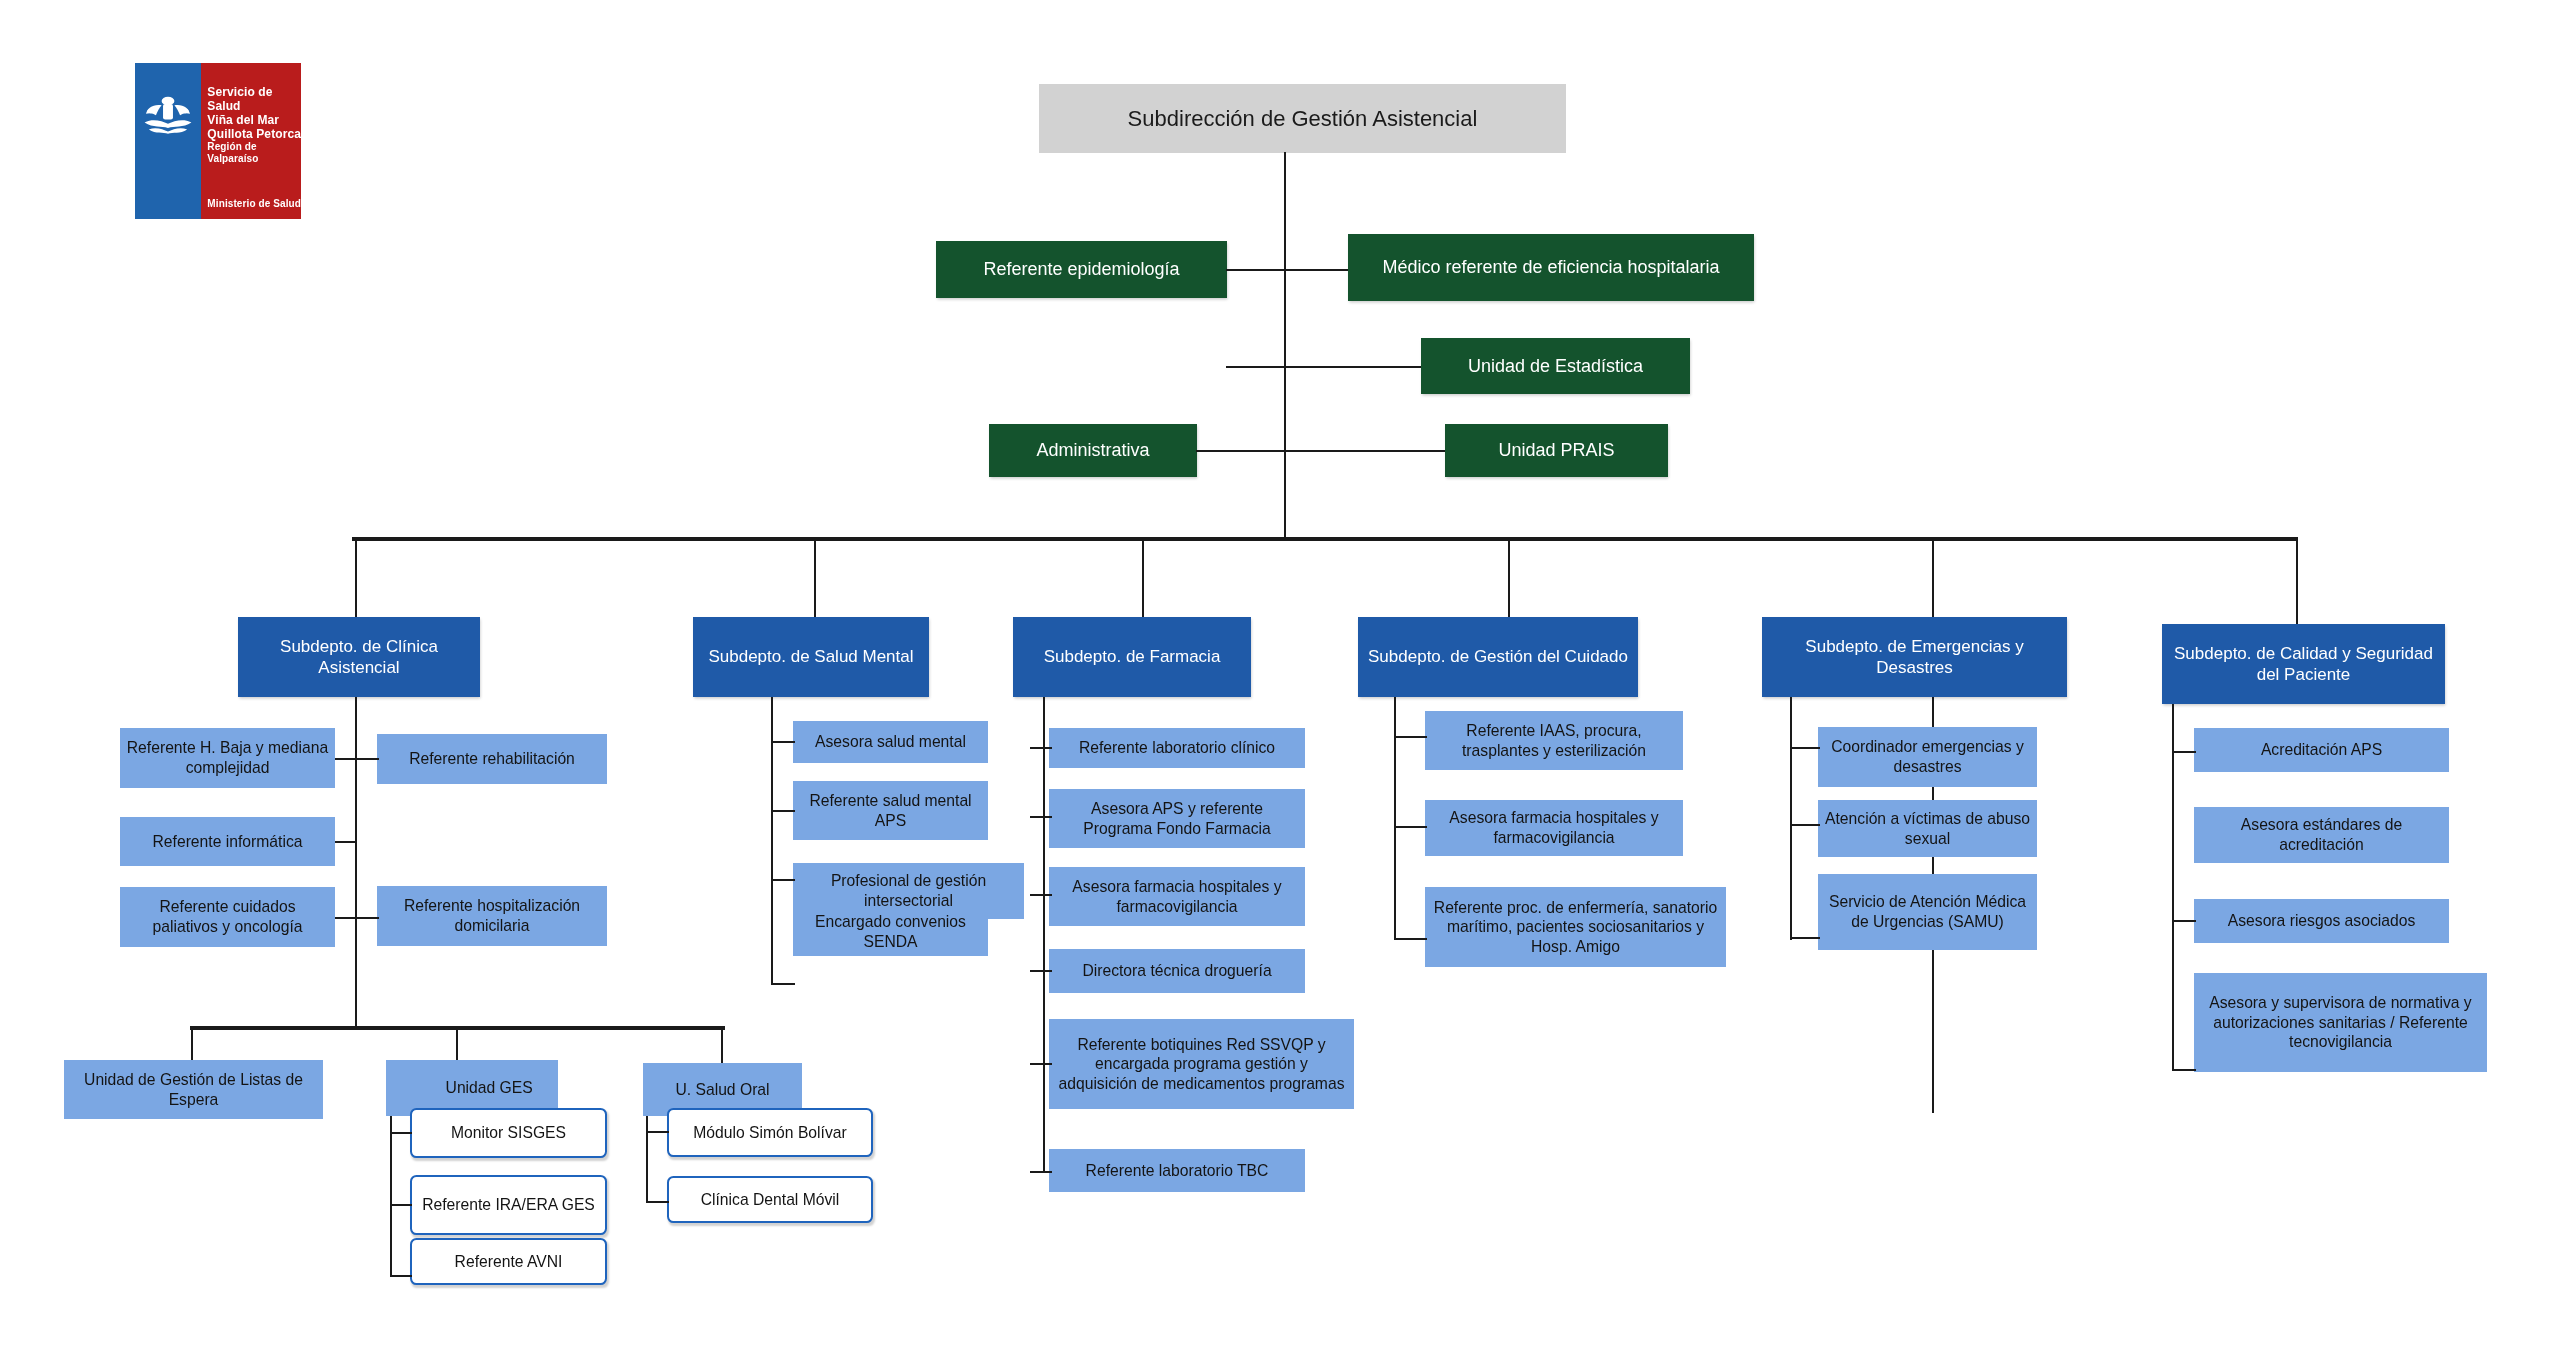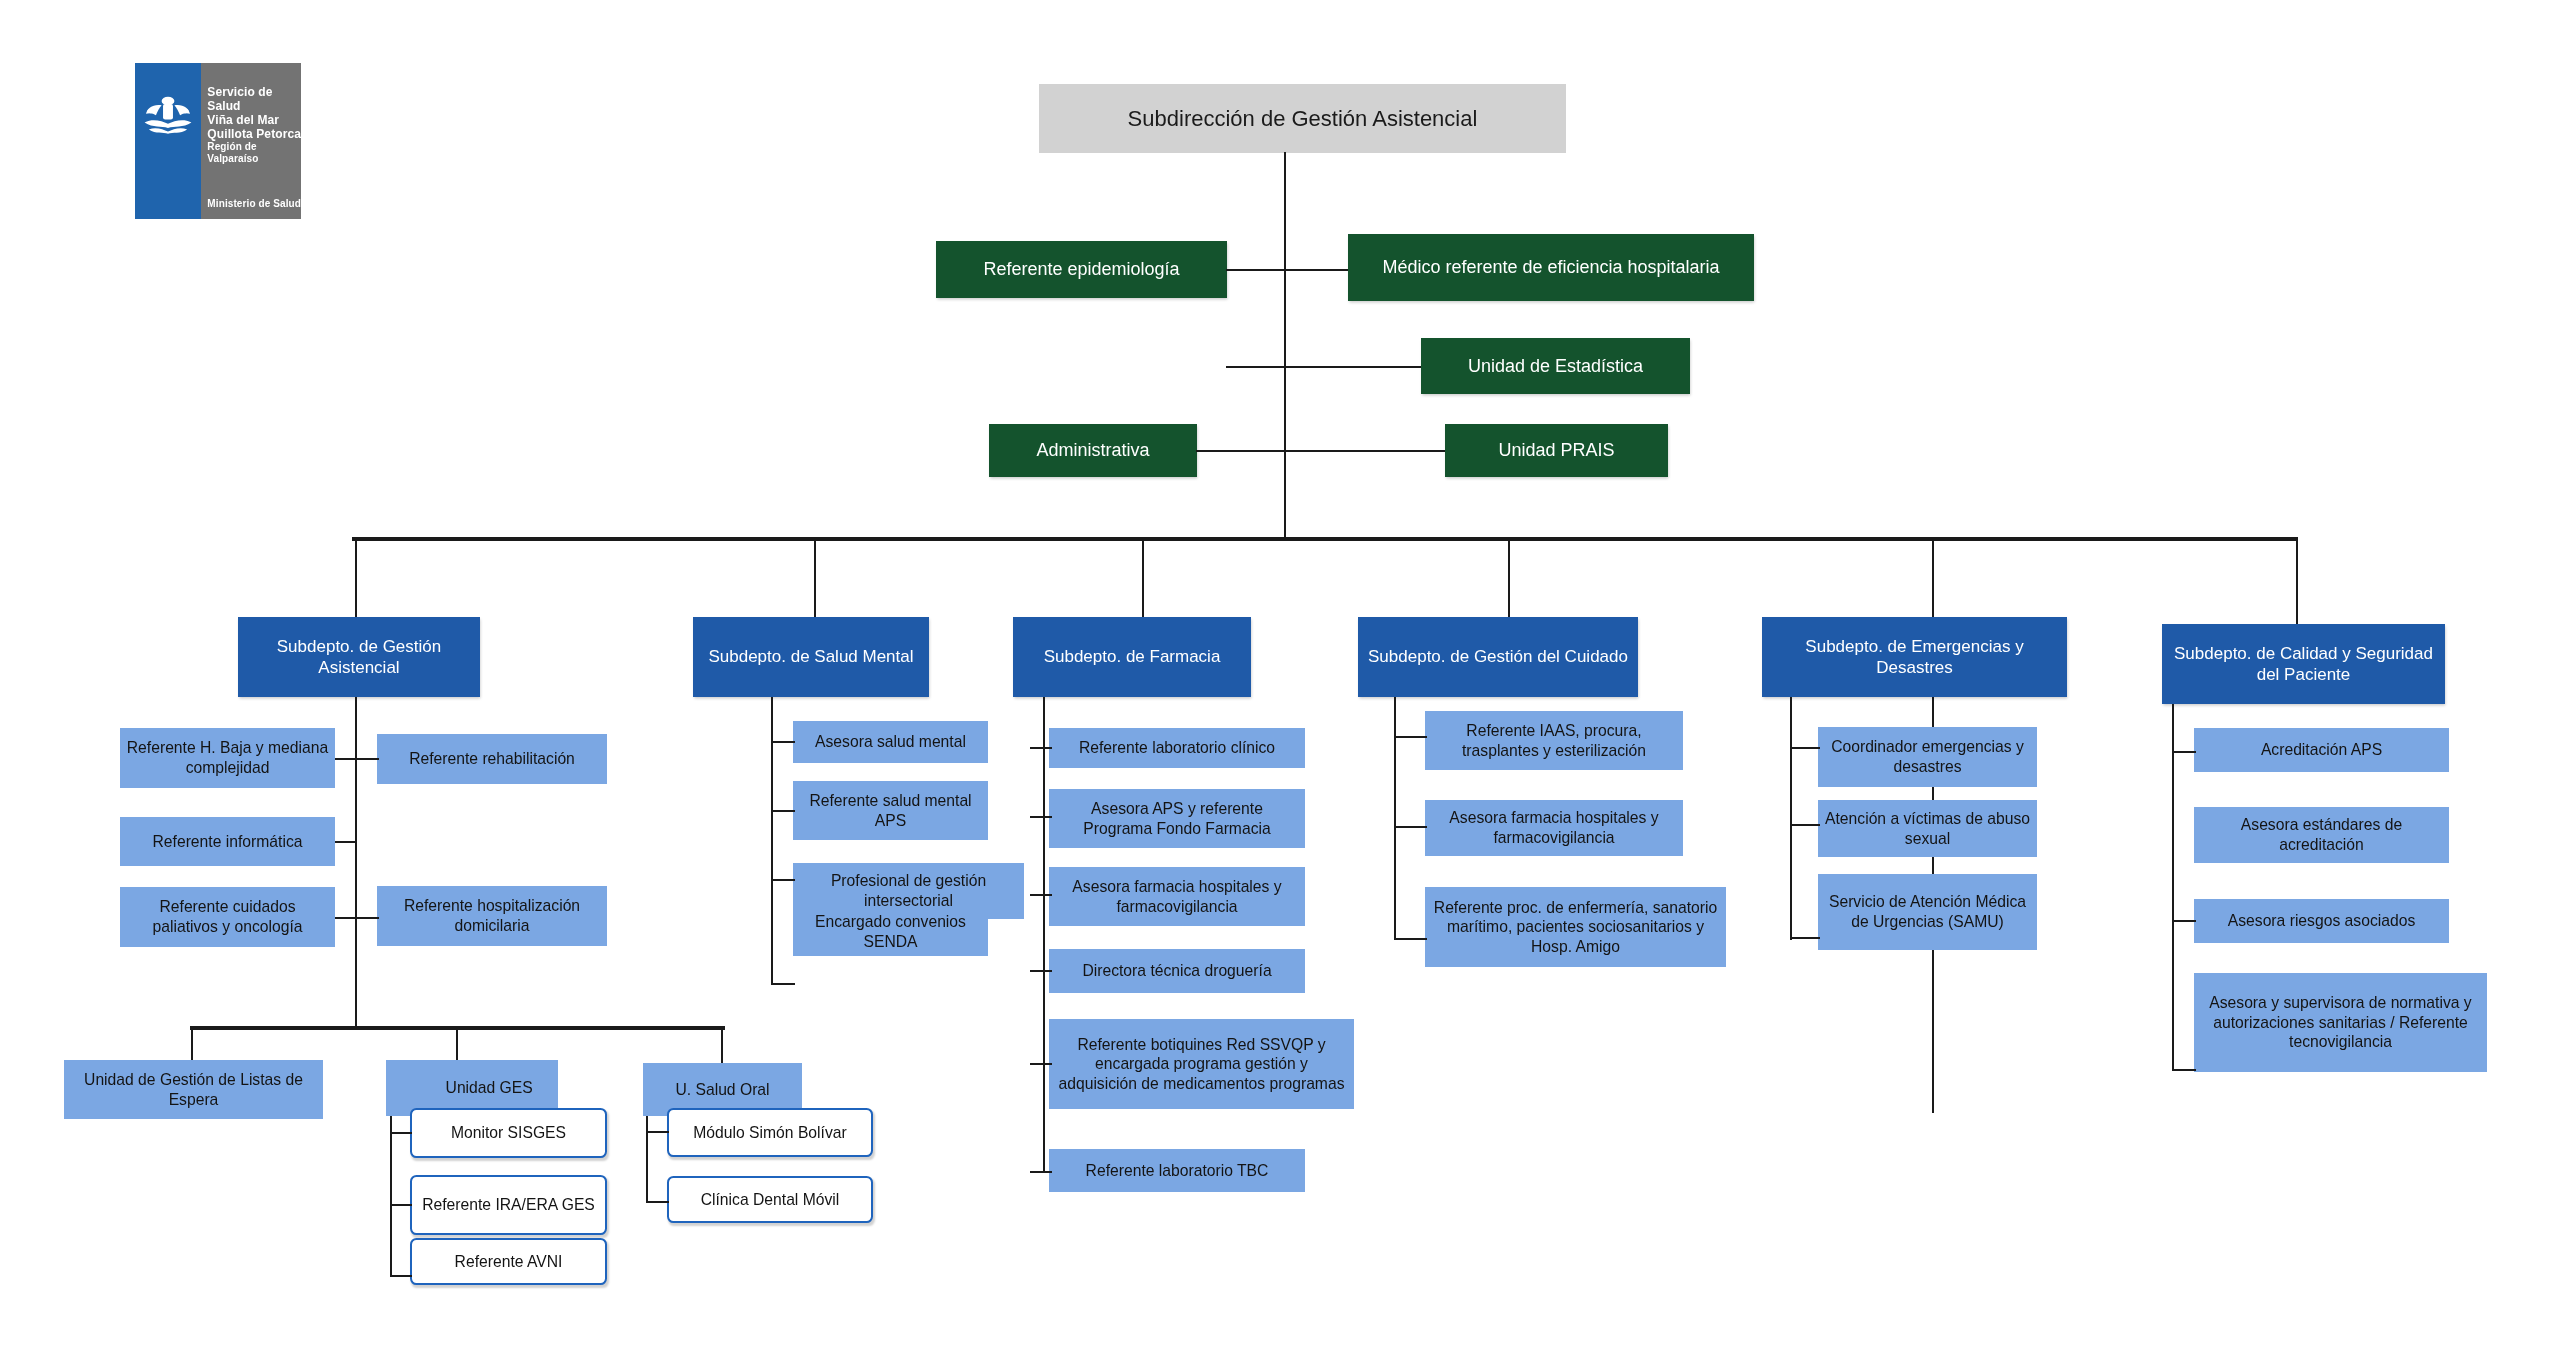--- a/index.html
+++ b/index.html
@@ -2,21 +2,21 @@
 <html style="font-size:11.4px"><head>
 <meta charset="utf-8">
 <style>
   html,body{margin:0;padding:0;background:#ffffff;}
   body{font-family:"Liberation Sans", sans-serif;}
   #canvas{position:relative;width:2576px;height:1360px;background:#ffffff;overflow:hidden;}
 
   
   .logo{position:absolute;display:flex;box-shadow:none;}
   .logo-blue{background:#1f64ad;width:40%;position:relative;}
-  .logo-red{background:#737373;width:60%;position:relative;}
+  .logo-red{background:#b91c1c;width:60%;position:relative;}
   .logo-text{position:absolute;color:#ffffff;font-weight:bold;line-height:1.18;letter-spacing:0.1px;}
   .logo-top{top:14%;left:6%;font-size:12px;}
   .logo-top .sm{font-size:10px;}
   .logo-bottom{bottom:6%;left:6%;font-size:10px;}
   .crest{position:absolute;left:50%;top:20%;transform:translateX(-50%);}
 
   
   .ln{position:absolute;background:#1a1a1a;}
   .vln{width:2.1px;}
   .hln{height:2.1px;}
@@ -101,21 +101,21 @@
   <div class="ln busln" style="left:352px;top:537px;width:1946px;"></div>
 
   <div class="ln vln" style="left:355px;top:537px;height:84px;"></div>
   <div class="ln vln" style="left:814px;top:537px;height:84px;"></div>
   <div class="ln vln" style="left:1142px;top:537px;height:84px;"></div>
   <div class="ln vln" style="left:1508px;top:537px;height:84px;"></div>
   <div class="ln vln" style="left:1932px;top:537px;height:576px;"></div>
   <div class="ln vln" style="left:2296px;top:537px;height:98px;"></div>
 
   <div class="box b-dept" style="left:238px;top:617px;width:242px;height:80px;">
-    <span>Subdepto. de Gestión Asistencial</span>
+    <span>Subdepto. de Clínica Asistencial</span>
   </div>
   <div class="box b-dept" style="left:693px;top:617px;width:236px;height:80px;">
     <span>Subdepto. de Salud Mental</span>
   </div>
   <div class="box b-dept" style="left:1013px;top:617px;width:238px;height:80px;">
     <span>Subdepto. de Farmacia</span>
   </div>
   <div class="box b-dept" style="left:1358px;top:617px;width:280px;height:80px;">
     <span>Subdepto. de Gestión del Cuidado</span>
   </div>

